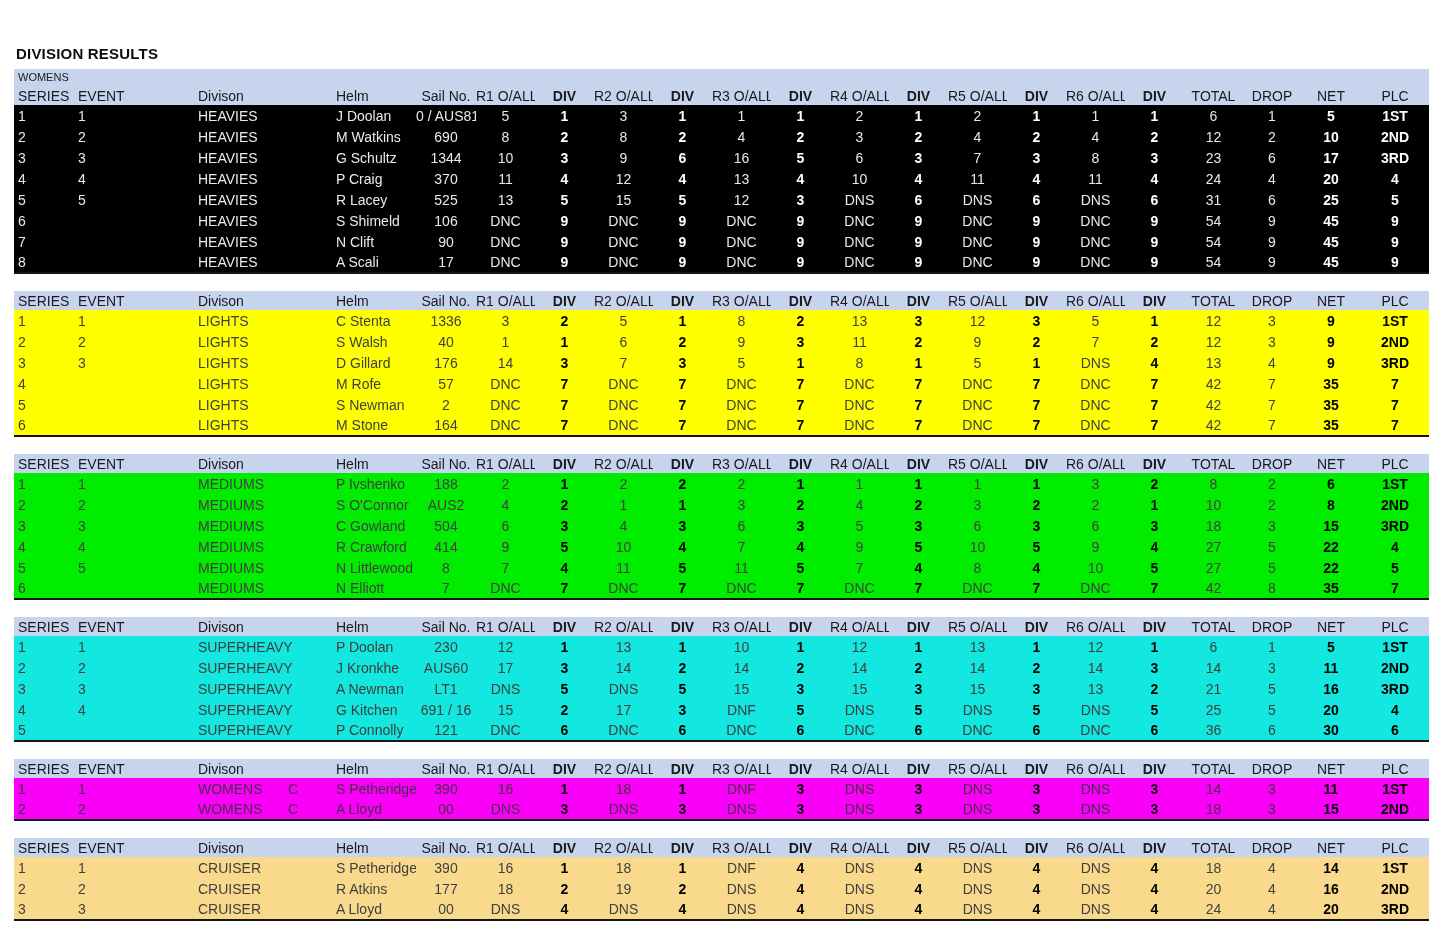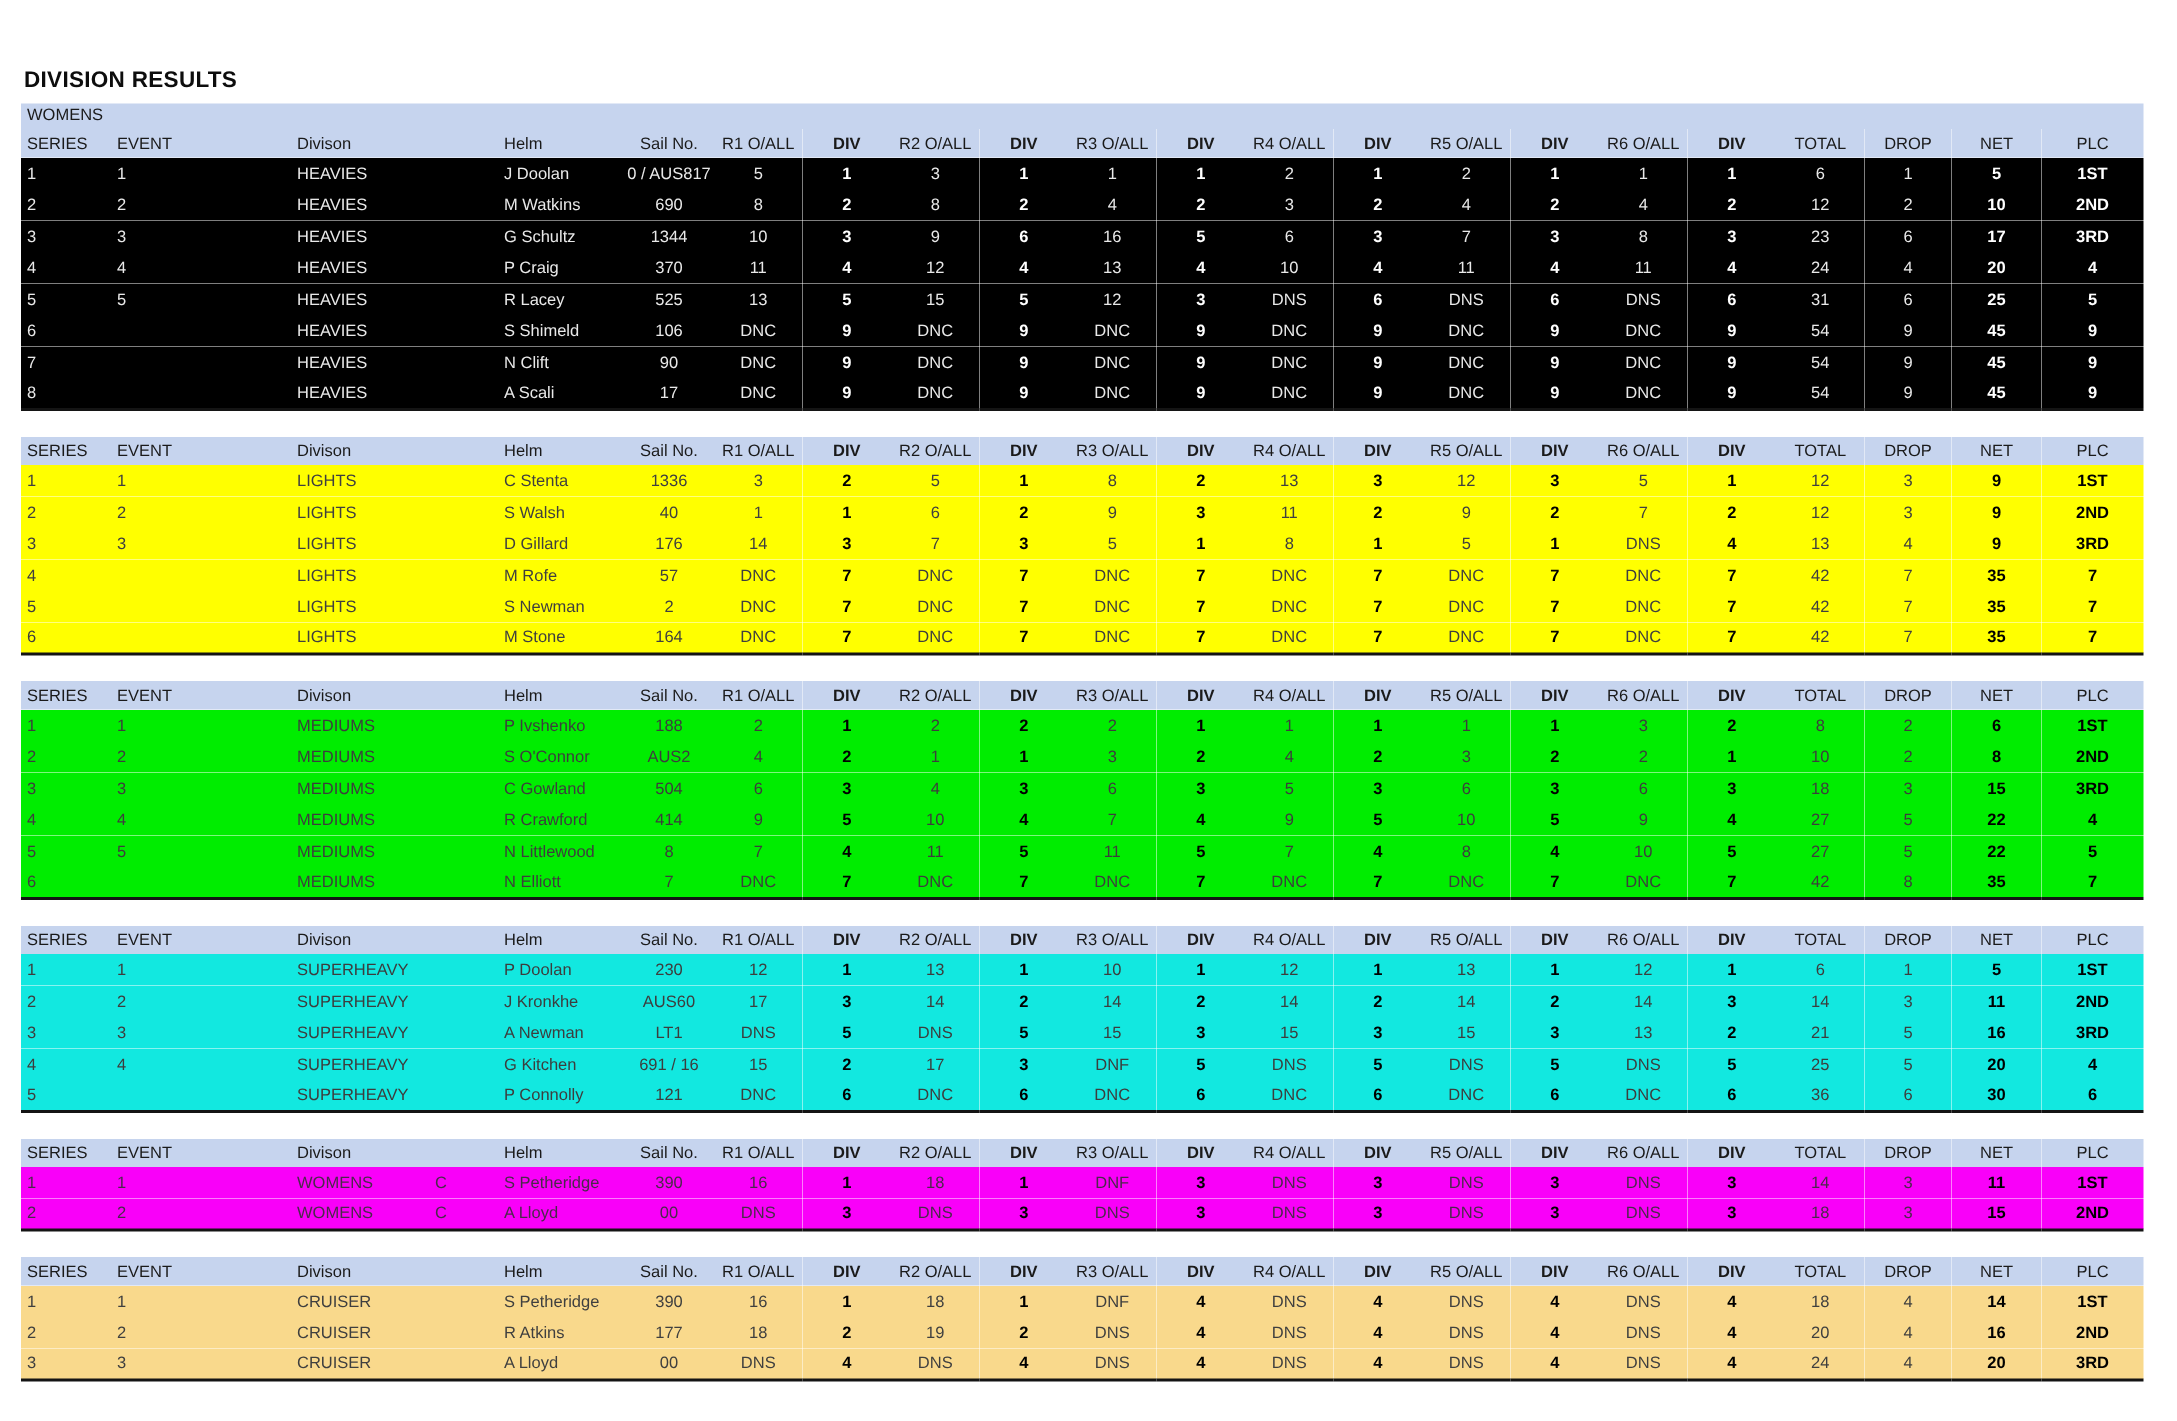--- a/index.html
+++ b/index.html
@@ -19,21 +19,21 @@
     font-size: 15px; font-weight: bold; margin: 28px 0 7px 2px;
     letter-spacing: 0.2px; color: #0d0d0d;
   }
   .entries-bar {
     width: 1415px; height: 17px; line-height: 17px;
     background: var(--band);
     font-size: 11px; padding-left: 4px; color: #1a1a1a;
   }
   table.results {
     border-collapse: collapse; table-layout: fixed;
-    width: 1415px; font-size: 11px;
+    width: 1415px; font-size: 14px;
   }
   .tbl-section { margin-bottom: 17px; }
   table.results th {
     background: var(--band);
     height: 19px; font-weight: normal; color: #1a1a1a;
     white-space: nowrap; overflow: hidden; padding: 0;
   }
   table.results th.bold { font-weight: bold; }
   table.results td {
     height: 21px; white-space: nowrap; overflow: hidden; padding: 0;

